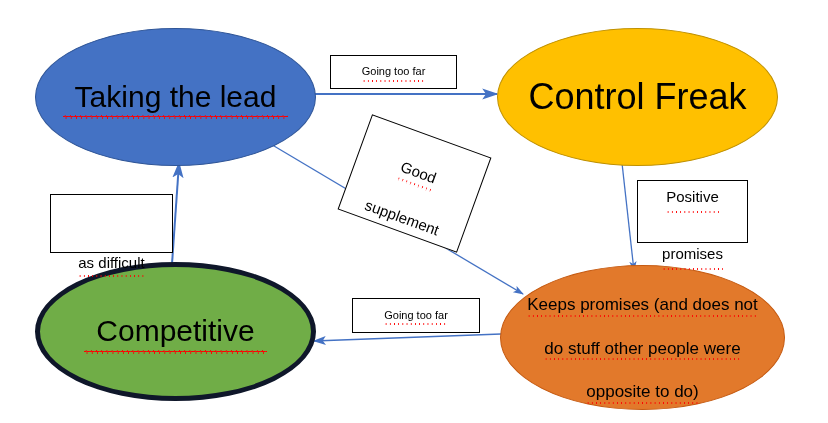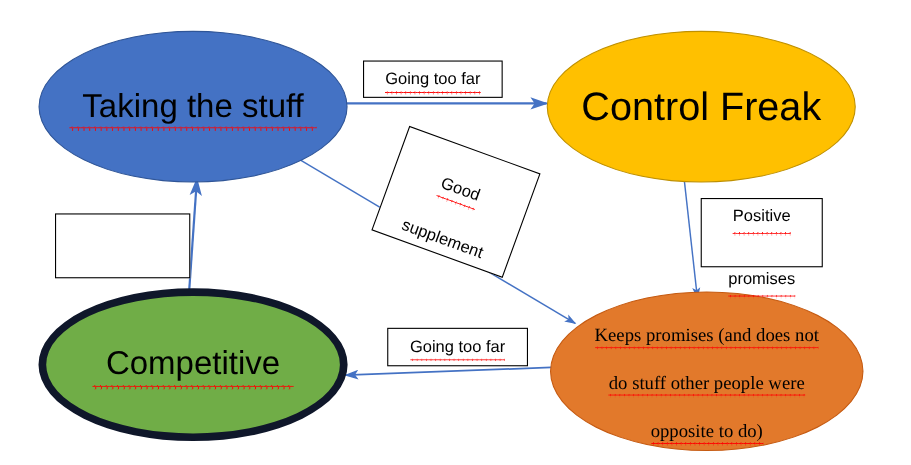--- a/index.html
+++ b/index.html
@@ -31,28 +31,27 @@
     background:#4472C4;border:1px solid #2F5597;
     font-size:30px;
   }
   #node-control-freak{
     left:497px;top:28px;width:281px;height:138px;
     background:#FFC000;border:1px solid #BF9000;
     font-size:36px;
   }
   #node-competitive{
     left:35px;top:262px;width:281px;height:139px;
-    background:#70AD47;border:7px solid #0f172a;
+    background:#70AD47;border:5px solid #0f172a;
     font-size:30px;
   }
   #node-keeps-promises{
     left:500px;top:265px;width:285px;height:145px;
     background:#E2792B;border:1px solid #C55A11;
     font-size:17px;
-    font-family:Liberation Serif, serif;
   }
 
   
   .sq{
     position:relative;
     display:inline-block;
   }
   .sq::after{
     content:"";
     position:absolute;
@@ -70,21 +69,21 @@
       radial-gradient(circle at 1.1px 2.3px, transparent 1.05px, #FF0000 1.1px, #FF0000 1.6px, transparent 1.7px),
       radial-gradient(circle at 3.2px -0.3px, transparent 1.05px, #FF0000 1.1px, #FF0000 1.6px, transparent 1.7px);
     background-size:4.2px 3px;}
 
   .tag{
     position:absolute;
     background:#FFFFFF;
     border:1px solid #000000;
     box-sizing:border-box;
     color:#000000;
-    font-size:15px;
+    font-size:11px;
     line-height:1.55;
     display:flex;align-items:center;justify-content:center;
     text-align:center;
     padding:2px 6px;
     white-space:pre-line;
   }
   #tag-going-too-far-top{left:330px;top:55px;width:127px;height:34px;}
   #tag-going-too-far-bottom{left:352px;top:298px;width:128px;height:35px;}
   #tag-positive-opposite{left:637px;top:180px;width:111px;height:63px;
      line-height:1.9;font-size:15px;}
@@ -118,21 +117,21 @@
     <line x1="269" y1="143" x2="523" y2="294" stroke="#4472C4" stroke-width="1.3" marker-end="url(#ah)"></line>
 
     <line x1="622" y1="163" x2="634" y2="271" stroke="#4472C4" stroke-width="1.3" marker-end="url(#ah)"></line>
 
     <line x1="172" y1="264" x2="179" y2="163" stroke="#4472C4" stroke-width="2" marker-end="url(#ah)"></line>
 
     <line x1="501" y1="334" x2="314" y2="341" stroke="#4472C4" stroke-width="1.6" marker-end="url(#ah)"></line>
   </svg>
 
   <div class="node" id="node-taking-the-lead">
-    <span class="node-label sq">Taking the stuff</span>
+    <span class="node-label sq">Taking the lead</span>
   </div>
 
   <div class="node" id="node-control-freak">
     <span class="node-label">Control Freak</span>
   </div>
 
   <div class="node" id="node-competitive">
     <span class="node-label sq">Competitive</span>
   </div>
 
@@ -158,20 +157,21 @@
   <div class="tag" id="tag-positive-opposite">
     <span>
       <span class="sq sq-sm">Positive</span><br>
       <span class="sq sq-sm">promises</span>
     </span>
   </div>
 
   <div class="tag" id="tag-experiences-as-difficult">
     <span>
       <br>
+      <span class="sq sq-sm">as difficult</span>
     </span>
   </div>
 
   <div class="tag" id="tag-going-too-far-bottom">
     <span class="sq sq-sm">Going too far</span>
   </div>
 
 </div>
 
 </body></html>

